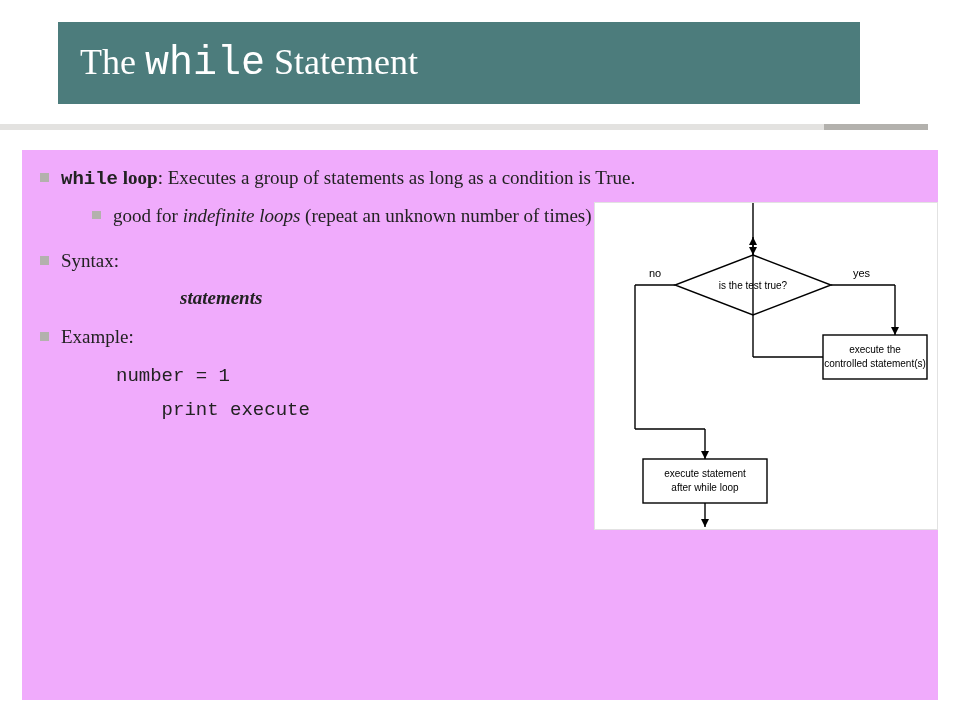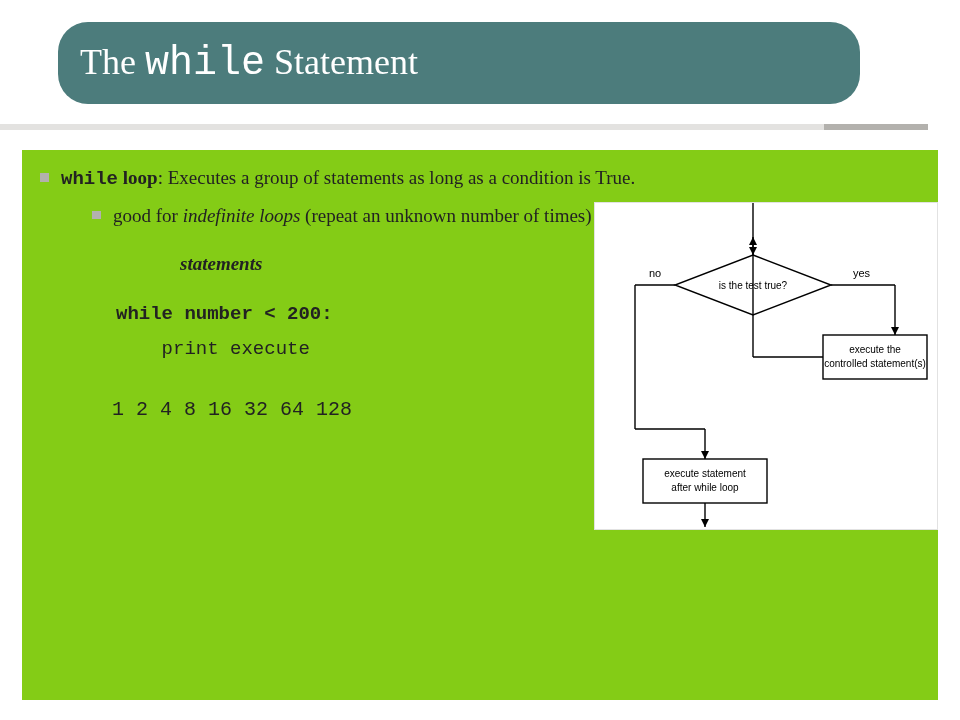--- a/index.html
+++ b/index.html
@@ -16,21 +16,20 @@
     position: absolute;
     left: 58px;
     top: 22px;
     width: 802px;
     height: 82px;
     background: #4c7c7c;
     display: flex;
     align-items: center;
     padding-left: 22px;
     box-sizing: border-box;
-    border-radius: 30px;
   }
   .title-bar .title {
     color: #ffffff;
     font-size: 36px;
     font-weight: 400;
   }
   .title-bar .title .mono {
     font-family: 'Courier New', monospace;
     font-size: 40px;
   }
@@ -50,21 +49,21 @@
     width: 104px;
     height: 6px;
     background: #b3b1ad;
   }
   .content {
     position: absolute;
     left: 22px;
     top: 150px;
     width: 916px;
     height: 550px;
-    background: #84cc16;
+    background: #f0abfc;
     box-sizing: border-box;
     padding: 14px 18px 18px 18px;
     font-size: 19px;
     color: #222;
   }
   .bullet-item {
     display: flex;
     align-items: flex-start;
     margin-bottom: 8px;
     line-height: 1.45;
@@ -100,21 +99,21 @@
   }
   .indent-block .row { white-space: pre; }
   .syntax-block {
     padding-left: 76px;
     line-height: 1.7;
   }
   .stmts {
     padding-left: 140px;
     line-height: 1.6;
     margin-top: 2px;
-    margin-bottom: 18px;
+    margin-bottom: 10px;
   }
   .output-row {
     padding-left: 72px;
     font-family: 'Courier New', monospace;
     font-size: 20px;
     margin-top: 6px;
   }
 
   .flowchart {
     position: absolute;
@@ -159,35 +158,42 @@
 
   <div class="bullet-item sub">
     <span class="square small"></span>
     <span>
       <span>good for </span><span class="i">indefinite loops</span><span> (repeat an unknown number of times)</span>
     </span>
   </div>
 
   <div class="spacer"></div>
 
+  <div class="bullet-item">
+    <span class="square"></span>
+    <span>Syntax:</span>
+  </div>
 
   <div class="stmts">
     <span class="i b">statements</span>
   </div>
 
+  <div class="bullet-item">
+    <span class="square"></span>
+    <span>Example:</span>
+  </div>
 
   <div class="indent-block mono">
-    <div class="row b">while number &lt; 200:</div>
+    <div class="row">number = 1</div>
     <div class="row">    print execute</div>
   </div>
 
   <div style="height:26px"></div>
 
 
-  <div class="output-row">1 2 4 8 16 32 64 128</div>
 
   <div class="flowchart">
     <svg viewBox="0 0 342 326">
       <defs>
         <marker id="arrow" markerWidth="8" markerHeight="8" refX="6" refY="3" orient="auto">
           <path d="M0,0 L6,3 L0,6 Z" fill="#000"></path>
         </marker>
       </defs>
 
       <line x1="158" y1="0" x2="158" y2="52" stroke="#000" stroke-width="1.4" marker-end="url(#arrow)"></line>

